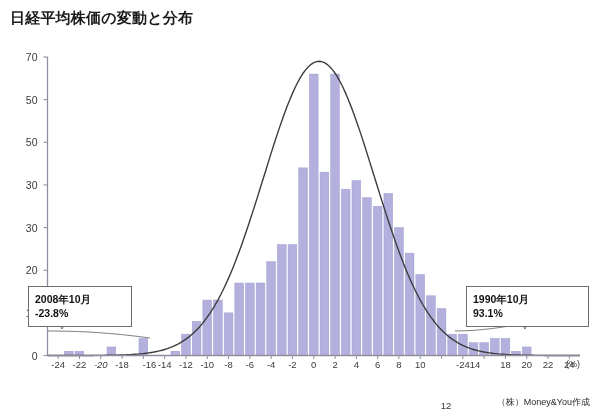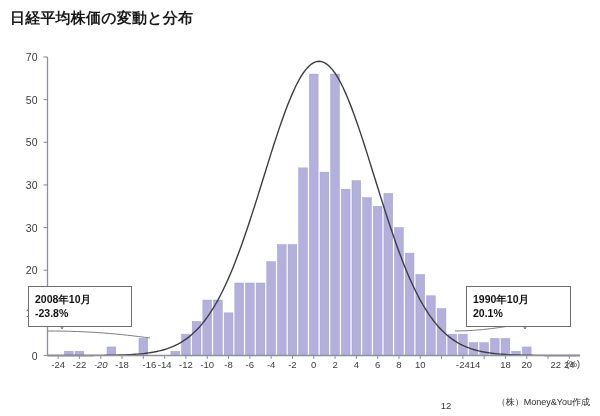--- a/index.html
+++ b/index.html
@@ -103,21 +103,21 @@
     box-sizing: border-box;
   }
   #callout-left {
     left: 28px;
     top: 286px;
     width: 104px;
   }
   #callout-right {
     left: 466px;
     top: 286px;
-    width: 105px;
+    width: 123px;
   }
   .callout-line1, .callout-line2 { display: block; white-space: nowrap; }
 
   
   #source-note {
     position: absolute;
     right: 10px;
     bottom: 7px;
     font-size: 9px;
     color: #2b2b2b;
@@ -248,31 +248,31 @@
         <span class="x-tick-label" style="left: 322.05px;">2</span>
         <span class="x-tick-label" style="left: 343.35px;">4</span>
         <span class="x-tick-label" style="left: 364.65px;">6</span>
         <span class="x-tick-label" style="left: 385.95px;">8</span>
         <span class="x-tick-label" style="left: 407.25px;">10</span>
         <span class="x-tick-label" style="left: 433px; margin-top: 41px;">12</span>
         <span class="x-tick-label" style="left: 449.85px;">-24</span>
         <span class="x-tick-label" style="left: 462px;">14</span>
         <span class="x-tick-label" style="left: 492.45px;">18</span>
         <span class="x-tick-label" style="left: 513.75px;">20</span>
-        <span class="x-tick-label" style="left: 535.05px; text-align: right;">22</span>
+        <span class="x-tick-label" style="left: 535.05px;">22</span>
         <span class="x-tick-label" style="left: 556.35px;">24</span>
       </div>
     <span id="x-unit-label">(%)</span>
   </div>
 
   <div class="callout" id="callout-left">
     <span class="callout-line1">2008年10月</span>
     <span class="callout-line2">-23.8%</span>
   </div>
 
   <div class="callout" id="callout-right">
     <span class="callout-line1">1990年10月</span>
-    <span class="callout-line2">20.1%</span>
+    <span class="callout-line2">93.1%</span>
   </div>
 
   <div id="source-note">（株）Money&amp;You作成</div>
 
 </div>
 
 </body></html>

